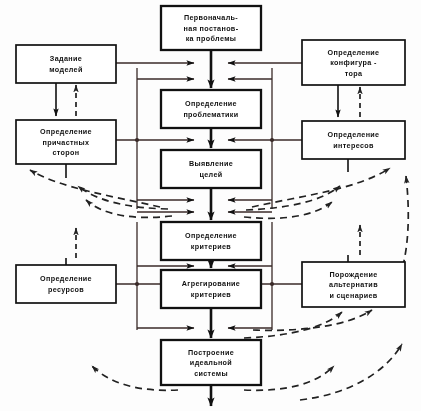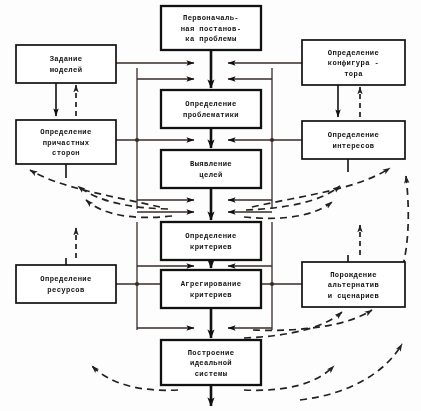--- a/index.html
+++ b/index.html
@@ -1,18 +1,18 @@
 <!DOCTYPE html>
 <html><head>
 <meta charset="utf-8">
 <style>
   html,body{margin:0;padding:0;background:#ffffff;}
   body{width:421px;height:411px;overflow:hidden;
        font-family:"Liberation Sans","DejaVu Sans",sans-serif;}
-  #stage{position:relative;width:421px;height:411px;background:#fdfdfd;font-family:Liberation Mono, monospace;}
+  #stage{position:relative;width:421px;height:411px;background:#fdfdfd;}
   svg{position:absolute;left:0;top:0;width:421px;height:411px;}
   .box-label{font-size:7.2px;font-weight:bold;fill:#111111;letter-spacing:.35px;}
 </style>
 </head>
 <body>
 
 <div id="stage">
 
   <svg viewBox="0 0 421 411">
     <defs>

